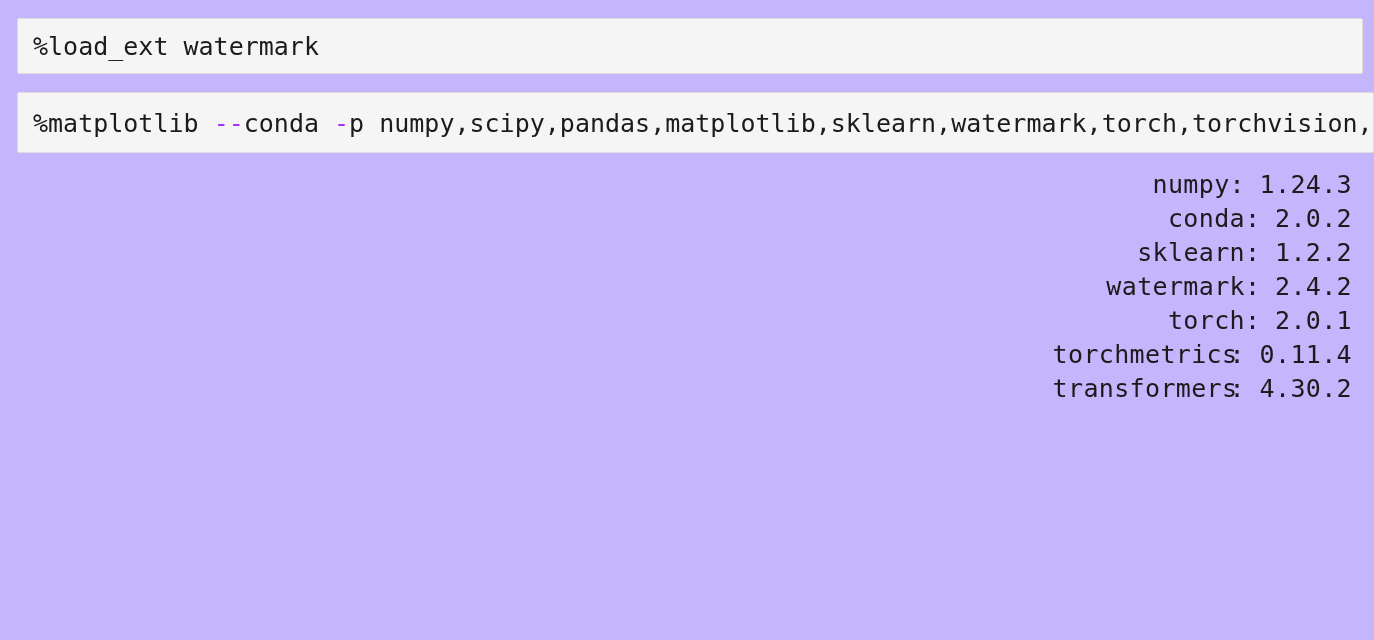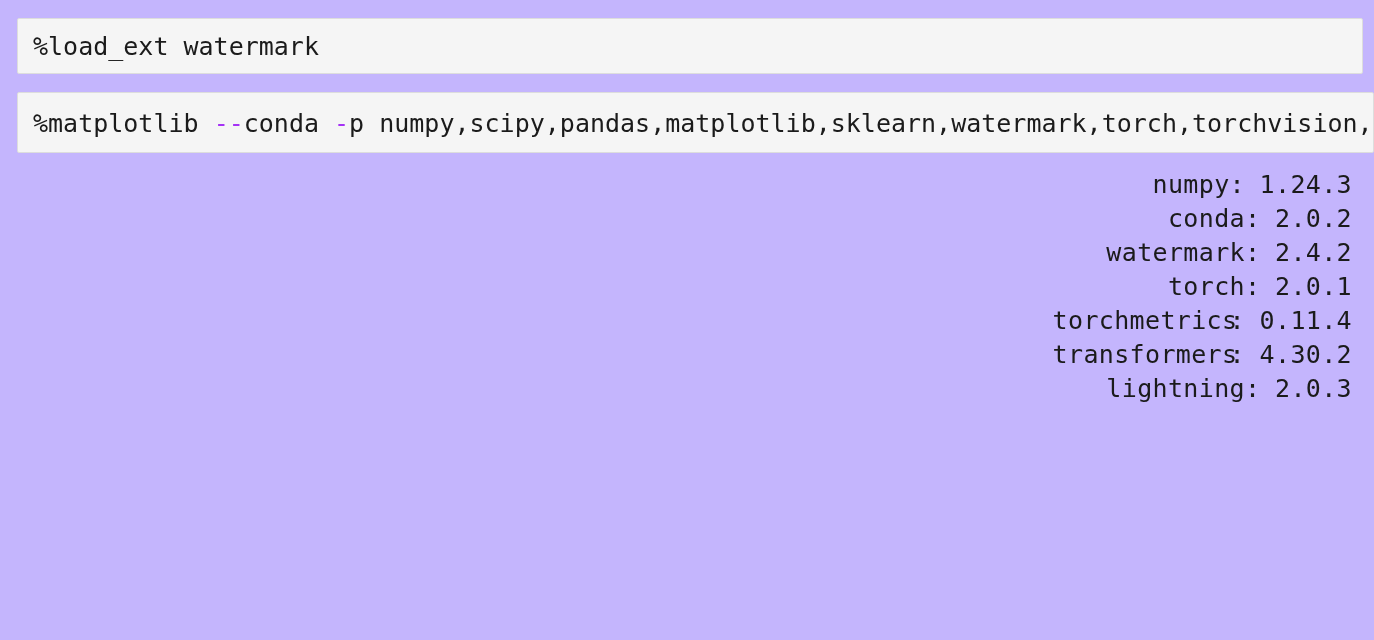--- a/index.html
+++ b/index.html
@@ -117,30 +117,30 @@
   </div>
 
   <div class="output-area">
 
     <span class="out-line"><span class="pkg-name">numpy</span><span class="pkg-sep">: </span><span class="pkg-version">1.24.3</span></span>
 
 
     <span class="out-line"><span class="pkg-name">conda</span><span class="pkg-sep">: </span><span class="pkg-version">2.0.2</span></span>
 
 
+    <span class="out-line"><span class="pkg-name">sklearn</span><span class="pkg-sep">: </span><span class="pkg-version">1.2.2</span></span>
 
     <span class="out-line"><span class="pkg-name">watermark</span><span class="pkg-sep">: </span><span class="pkg-version">2.4.2</span></span>
 
     <span class="out-line"><span class="pkg-name">torch</span><span class="pkg-sep">: </span><span class="pkg-version">2.0.1</span></span>
 
 
     <span class="out-line"><span class="pkg-name">torchmetrics</span><span class="pkg-sep">: </span><span class="pkg-version">0.11.4</span></span>
 
     <span class="out-line"><span class="pkg-name">transformers</span><span class="pkg-sep">: </span><span class="pkg-version">4.30.2</span></span>
 
-    <span class="out-line"><span class="pkg-name">lightning</span><span class="pkg-sep">: </span><span class="pkg-version">2.0.3</span></span>
 
     <span class="out-line blank"></span>
 
 
   </div>
 
 </div>
 
 </body></html>

